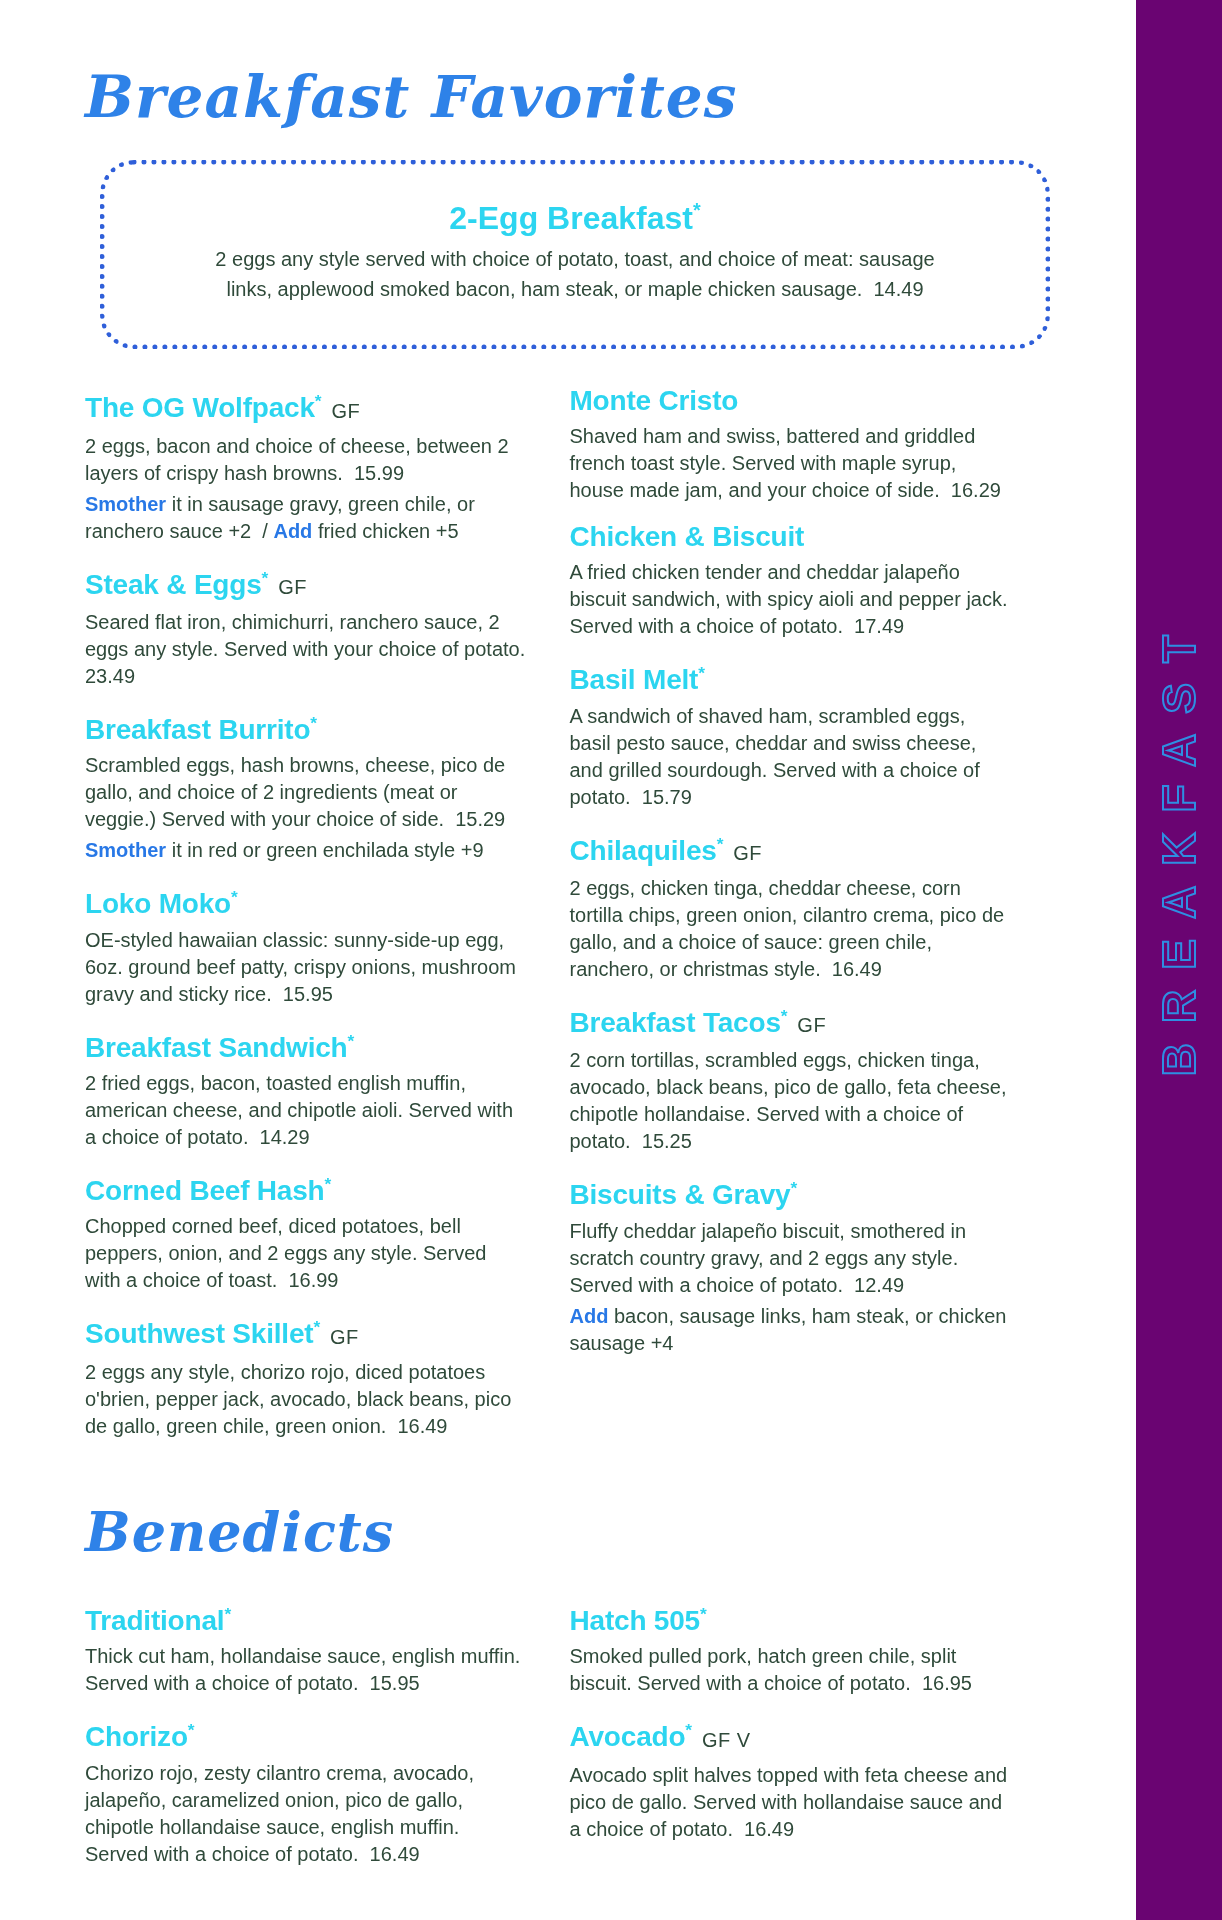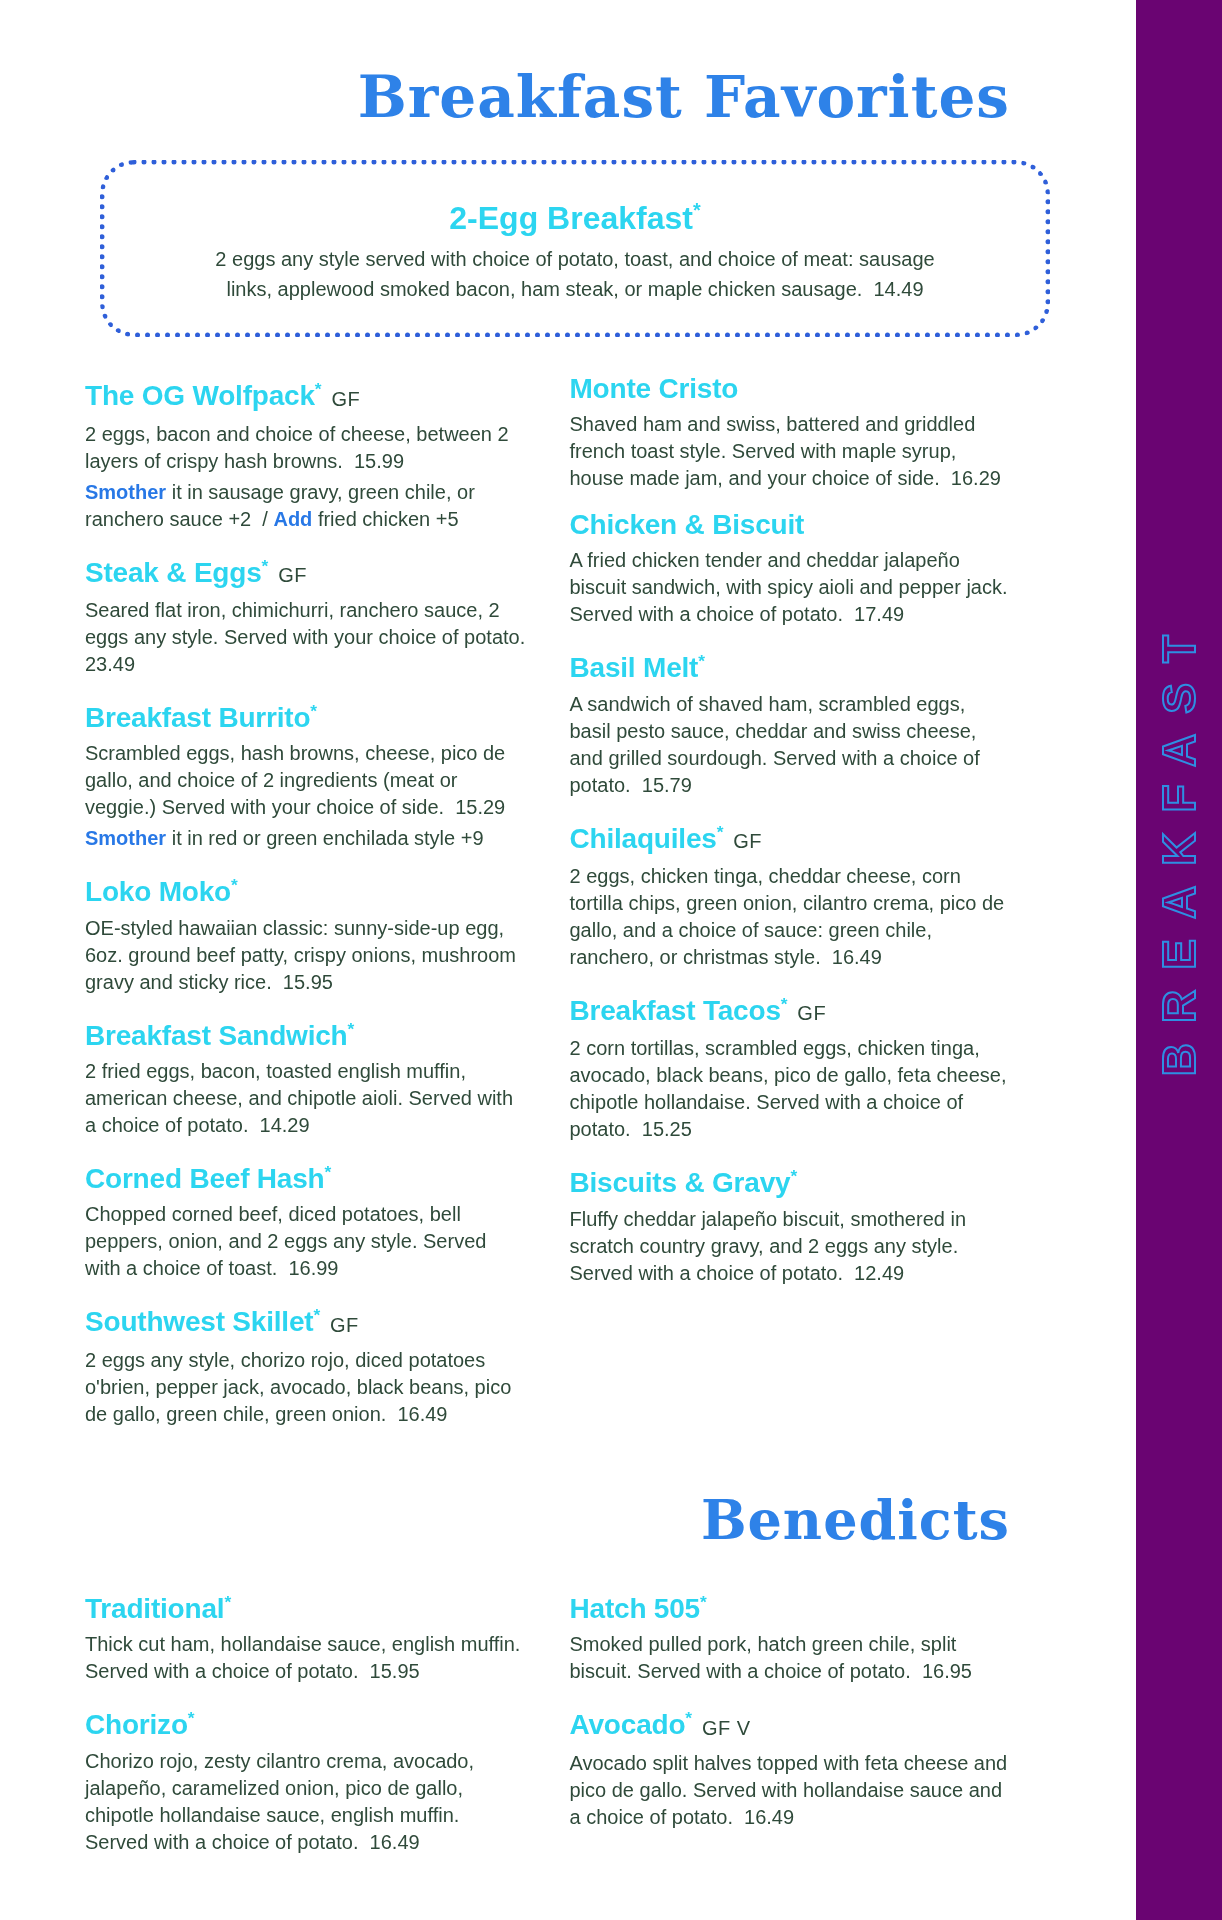--- a/index.html
+++ b/index.html
@@ -24,40 +24,40 @@
     writing-mode:vertical-rl;
     font-family:"Liberation Sans",sans-serif;
     font-weight:700;font-size:46px;letter-spacing:20px;
     color:transparent;-webkit-text-stroke:2px var(--band-letter-blue);
     white-space:nowrap;
   }
 
   main{position:relative;width:1010px;padding-left:85px;}
 
   .script-title{
-    font-family:"DejaVu Serif",serif;font-weight:700;
-    color:var(--script-blue);text-align:right;letter-spacing:1px;
+    font-family:"DejaVu Serif",serif;font-style:italic;font-weight:700;
+    color:var(--script-blue);text-align:left;letter-spacing:1px;
     line-height:1.1;
   }
   .script-title.favorites{font-size:58px;margin-top:66px;}
   .script-title.benedicts{font-size:54px;margin-top:46px;margin-bottom:22px;}
 
   .featured-box{
     width:950px;margin:30px 0 0 15px;
     border:5px dotted var(--dotted-border-blue);
     border-radius:34px;
     padding:26px 40px 28px;
     text-align:center;
   }
   .featured-name{
     color:var(--heading-cyan);font-size:32px;font-weight:700;line-height:38px;
   }
   .featured-name sup{font-size:0.62em;}
   .featured-desc{
-    margin:8px auto 0;max-width:770px;
+    margin:8px auto 12px;max-width:770px;
     font-size:20px;line-height:30px;white-space:pre-wrap;
   }
 
   .columns{display:flex;gap:44px;margin-top:36px;}
   .menu-column{width:470px;}
 
   .menu-item{margin-bottom:17px;}
   .item-name{
     color:var(--heading-cyan);font-size:28px;font-weight:700;line-height:32px;
     margin-bottom:6px;letter-spacing:-0.2px;
@@ -141,20 +141,21 @@
             <h3 class="item-name"><span>Chilaquiles</span><sup class="star">*</sup><span class="tag">GF</span></h3>
             <p class="item-desc"><span class="plain">2 eggs, chicken tinga, cheddar cheese, corn tortilla chips, green onion, cilantro crema, pico de gallo, and a choice of sauce: green chile, ranchero, or christmas style.  16.49</span></p>
           </div>
           <div class="menu-item">
             <h3 class="item-name"><span>Breakfast Tacos</span><sup class="star">*</sup><span class="tag">GF</span></h3>
             <p class="item-desc"><span class="plain">2 corn tortillas, scrambled eggs, chicken tinga, avocado, black beans, pico de gallo, feta cheese, chipotle hollandaise. Served with a choice of potato.  15.25</span></p>
           </div>
           <div class="menu-item">
             <h3 class="item-name"><span>Biscuits &amp; Gravy</span><sup class="star">*</sup></h3>
             <p class="item-desc"><span class="plain">Fluffy cheddar jalapeño biscuit, smothered in scratch country gravy, and 2 eggs any style. Served with a choice of potato.  12.49</span></p>
+            <p class="item-desc"><span class="accent">Add</span><span class="plain"> bacon, sausage links, ham steak, or chicken sausage +4</span></p>
           </div>
         </div>
       </div>
 
     <h1 class="script-title benedicts">Benedicts</h1>
 
     <div class="columns">
         <div class="menu-column">
           <div class="menu-item">
             <h3 class="item-name"><span>Traditional</span><sup class="star">*</sup></h3>

